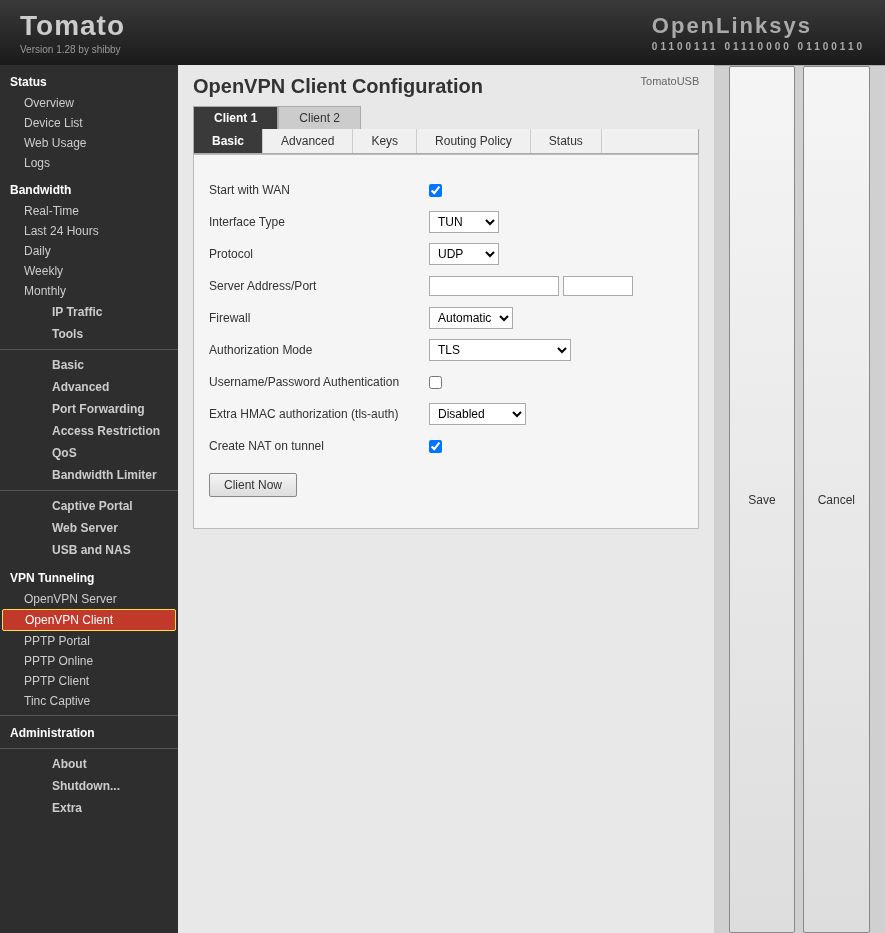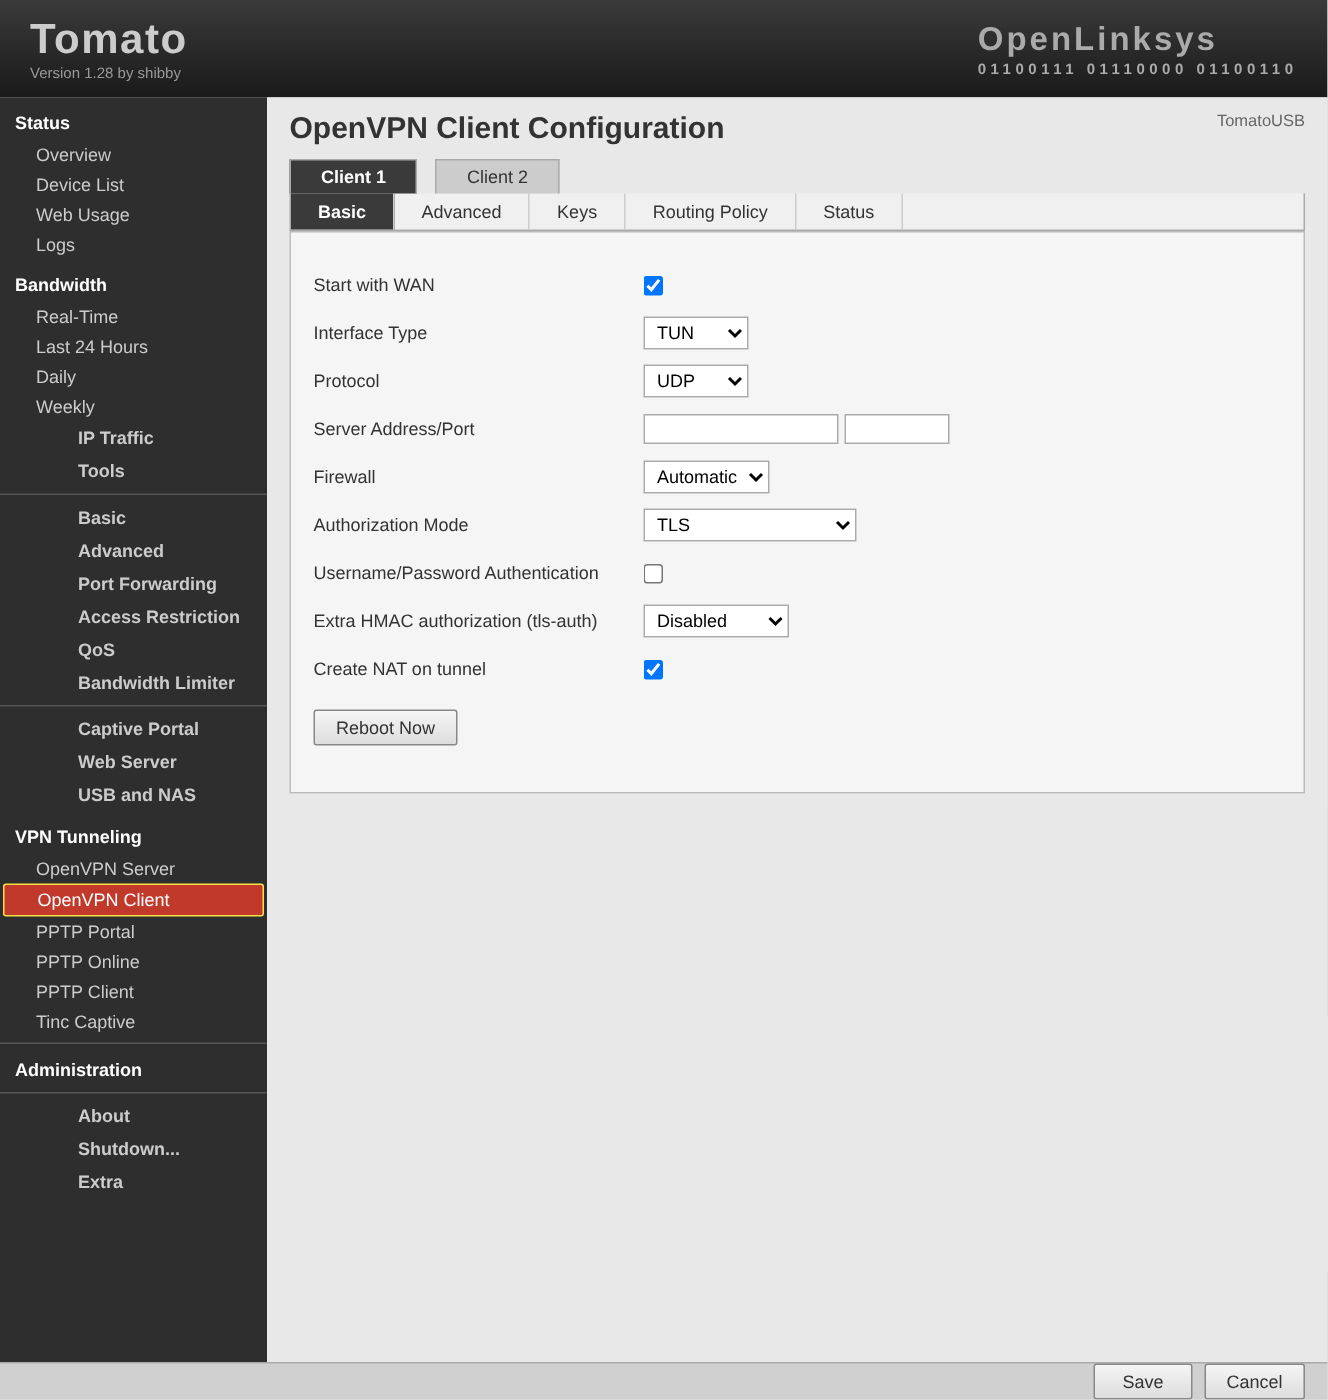--- a/index.html
+++ b/index.html
@@ -83,21 +83,21 @@
       color: #333;
     }
     #tomato-label {
       font-size: 11px;
       color: #666;
     }
 
     
     .client-tabs {
       display: flex;
-      gap: 12px;
+      gap: 0;
       margin-bottom: 0;
     }
     .client-tab {
       padding: 4px 20px;
       background: #ccc;
       color: #333;
       cursor: pointer;
       font-size: 12px;
       border: 1px solid #aaa;
       border-bottom: none;
@@ -206,21 +206,21 @@
       padding: 4px 14px;
       font-size: 12px;
       cursor: pointer;
       border: 1px solid #888;
       background: linear-gradient(to bottom, #f5f5f5, #ddd);
       color: #333;
       border-radius: 2px;
     }
 
     #wrapper { display: flex; flex-direction: column; min-height: 933px; }
-    #body-area { flex: 1; display: flex; flex-direction: column; }
+    #body-area { flex: 1; display: flex; flex-direction: row; }
     #layout { flex: 1; display: flex; }
   </style>
 </head>
 <body>
 
 <div id="wrapper">
 
   <div id="header">
     <div id="header-left">
       <div id="header-title">Tomato</div>
@@ -240,20 +240,21 @@
         <div class="sidebar-item">Overview</div>
         <div class="sidebar-item">Device List</div>
         <div class="sidebar-item">Web Usage</div>
         <div class="sidebar-item">Logs</div>
 
         <div class="sidebar-section-header">Bandwidth</div>
         <div class="sidebar-item">Real-Time</div>
         <div class="sidebar-item">Last 24 Hours</div>
         <div class="sidebar-item">Daily</div>
         <div class="sidebar-item">Weekly</div>
+        <div class="sidebar-item">Monthly</div>
 
         <div class="sidebar-section-link">IP Traffic</div>
         <div class="sidebar-section-link">Tools</div>
         <div class="sidebar-divider"></div>
         <div class="sidebar-section-link">Basic</div>
         <div class="sidebar-section-link">Advanced</div>
         <div class="sidebar-section-link">Port Forwarding</div>
         <div class="sidebar-section-link">Access Restriction</div>
         <div class="sidebar-section-link">QoS</div>
         <div class="sidebar-section-link">Bandwidth Limiter</div>
@@ -375,21 +376,21 @@
             </div>
 
             <div class="form-row">
               <div class="form-label">Create NAT on tunnel</div>
               <div class="form-control">
                 <input type="checkbox" checked="" style="">
               </div>
             </div>
 
             <div class="form-row" style="margin-top: 15px;">
-              <button class="btn">Reboot Now</button>
+              <button class="btn">Client Now</button>
             </div>
 
           </div>
         </div>
       </div>
     </div>
 
     <div id="bottom-bar">
       <button class="btn-save">Save</button>
       <button class="btn-cancel">Cancel</button>

